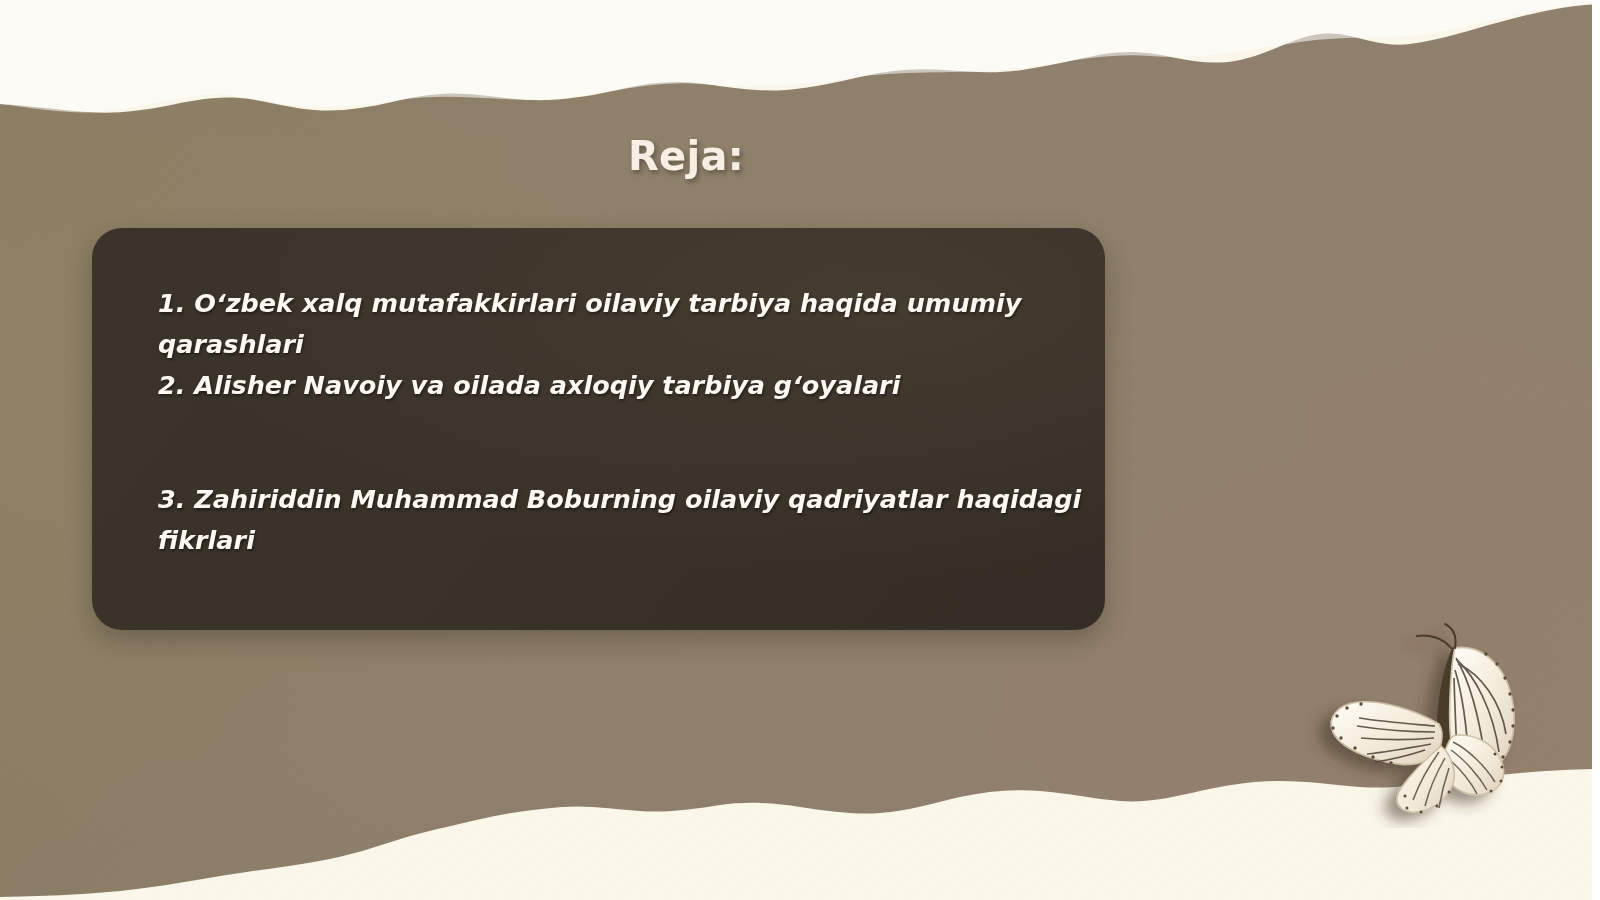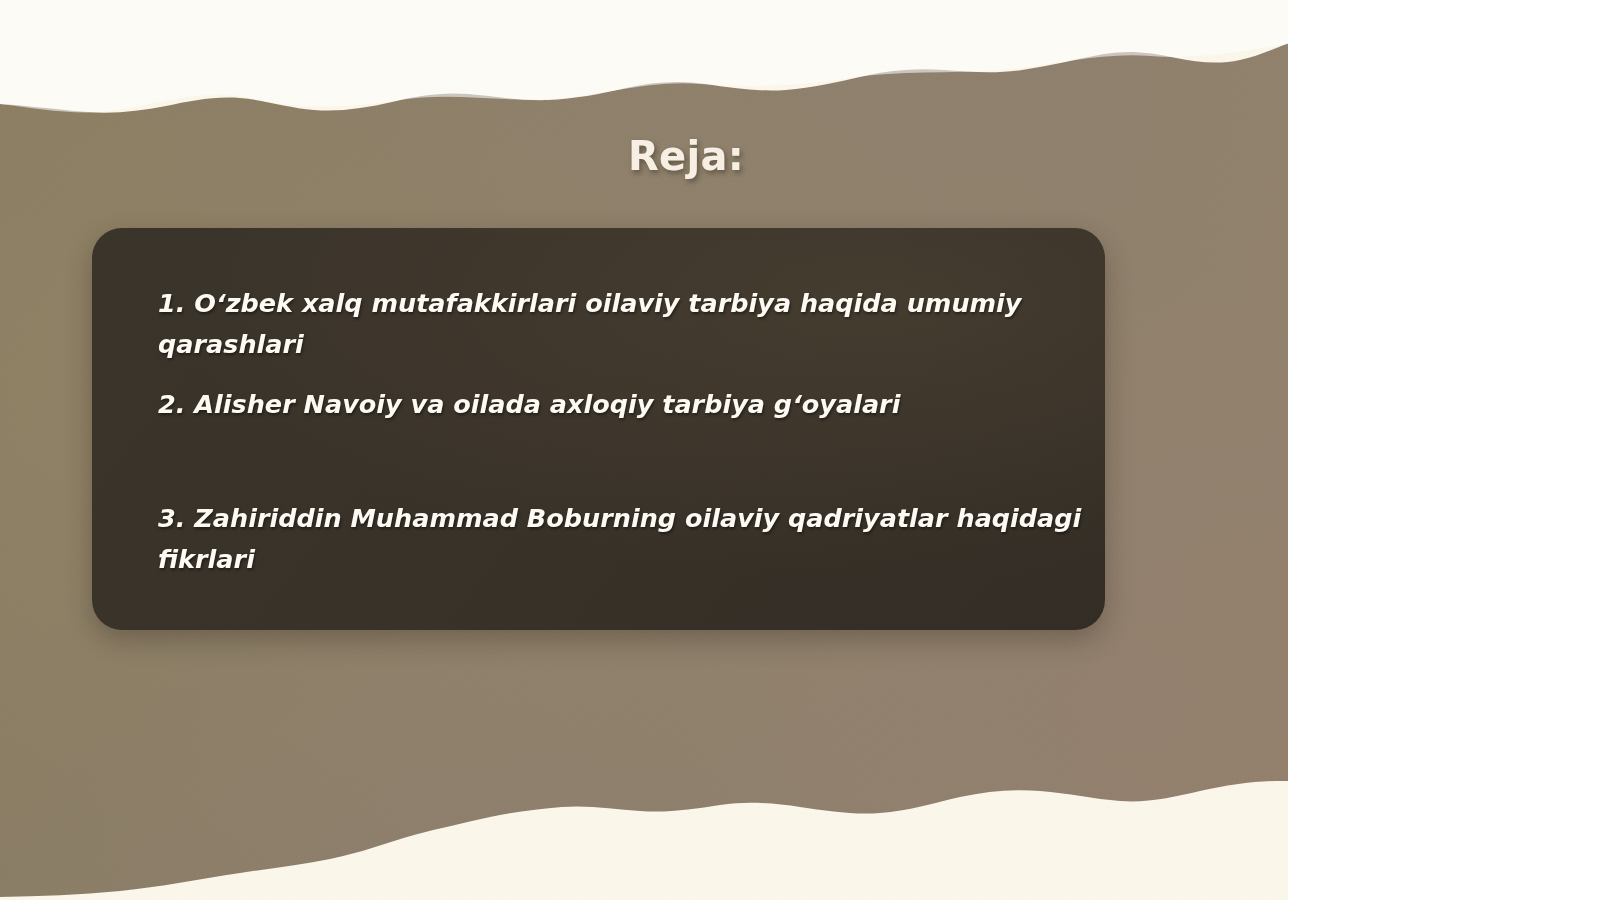--- a/index.html
+++ b/index.html
@@ -7,21 +7,21 @@
 
   html, body {
     width:1600px; height:900px;
     overflow:hidden;
     font-family:"DejaVu Sans", sans-serif;
   }
 
   
   #slide {
     position:relative;
-    width:1288px; height:900px;
+    width:1592px; height:900px;
     background:
       radial-gradient(ellipse 120% 90% at 18% 42%, rgba(146,132,99,0.55) 0%, rgba(146,132,99,0) 62%),
       radial-gradient(ellipse 90% 80% at 92% 78%, rgba(150,127,110,0.45) 0%, rgba(150,127,110,0) 60%),
       linear-gradient(100deg, #8a7d63 0%, #8d7f6c 38%, #8e806d 62%, #91816d 100%);
     overflow:hidden;
   }
 
   
   #grain {
     position:absolute; inset:0;
@@ -73,21 +73,21 @@
   .reja-item {
     font-family:"DejaVu Sans", sans-serif;
     font-style:italic;
     font-weight:600;
     font-size:25.5px;
     line-height:41px;
     color:#fdfaf4;
     text-shadow:1px 2px 3px rgba(0,0,0,.45);
     white-space:normal;
   }
-  .reja-item.w1 { width:885px; margin-bottom:19px; }
+  .reja-item.w1 { width:885px; }
   .reja-item.w2 { width:885px; margin-bottom:16px; }
   .reja-item.w3 { width:1010px; margin-top:73px; }
 
   
   #butterfly {
     position:absolute;
     left:1303px; top:618px;
     width:230px; height:210px;
     pointer-events:none;
   }

